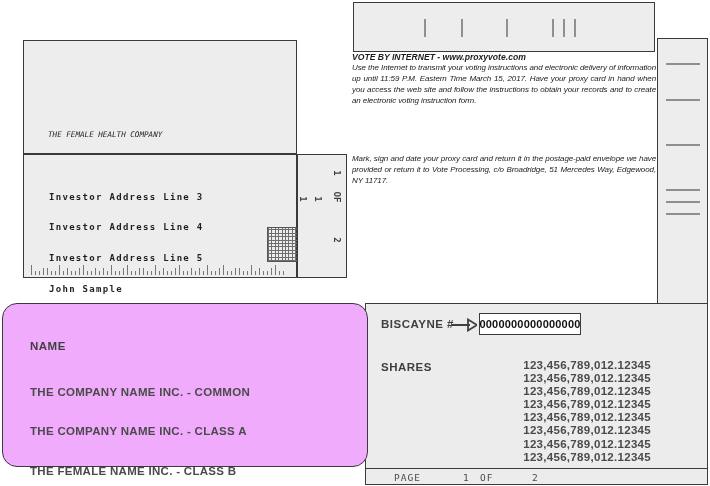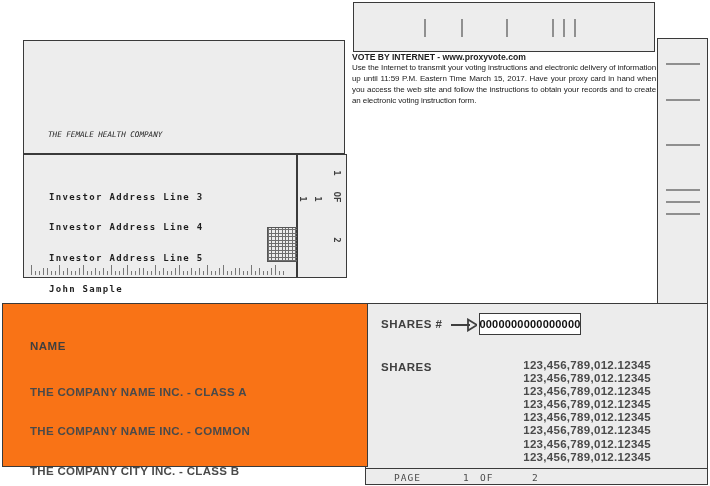--- a/index.html
+++ b/index.html
@@ -1,21 +1,21 @@
 <!DOCTYPE html>
 <html><head>
 <meta charset="utf-8">
 <style>
   html,body{margin:0;padding:0;background:#fff;}
   #page{position:relative;width:710px;height:486px;background:#ffffff;overflow:hidden;
         font-family:"Liberation Sans",sans-serif;}
   .box{position:absolute;box-sizing:border-box;border:1.5px solid #3a3a3a;background:#ededed;}
 
   
-  #env-upper{left:23px;top:40px;width:322px;height:114px;}
+  #env-upper{left:23px;top:40px;width:274px;height:114px;}
   .sender{position:absolute;left:24px;top:70px;font:italic 7.6px "DejaVu Sans Mono",monospace;
           line-height:9.7px;color:#222;white-space:pre;}
   
   #env-lower{left:23px;top:154px;width:274px;height:124px;}
   .recipient{position:absolute;left:25px;top:16px;font:bold 9px "DejaVu Sans Mono",monospace;
              letter-spacing:1.3px;line-height:10.3px;color:#1e1e1e;white-space:pre;}
   #grid{position:absolute;left:243px;top:72px;width:31px;height:33px;border:1px solid #555;
         background-image:
           repeating-linear-gradient(0deg,#6e6e6e 0,#6e6e6e 1px,transparent 1px,transparent 3.4px),
           repeating-linear-gradient(90deg,#6e6e6e 0,#6e6e6e 1px,transparent 1px,transparent 3.4px);}
@@ -31,37 +31,37 @@
   
   #tickbox{left:353px;top:2px;width:302px;height:50px;}
   #tickbox i{position:absolute;top:16px;width:2px;height:18px;background:#909090;}
 
   
   #right-strip{left:657px;top:38px;width:51px;height:266px;}
   #right-strip i{position:absolute;left:8px;width:34px;height:2px;background:#8f8f8f;}
 
   
   #instructions{position:absolute;left:352px;top:52px;width:304px;color:#1c1c1c;}
-  .vote-sec{position:absolute;left:0;width:304px;}
+  .vote-sec{position:absolute;left:0;width:304px;font-style:italic;}
   .vote-head{font-weight:bold;font-size:8.6px;line-height:11px;}
   .vote-body{font-size:8px;letter-spacing:-0.1px;line-height:10.9px;text-align:justify;color:#222;}
 
   
   #acct-right{left:365px;top:303px;width:343px;height:182px;background:#ececec;z-index:1;}
   .lbl{position:absolute;font-weight:bold;font-size:11.5px;letter-spacing:.5px;color:#3f3f3f;}
   #control-box{position:absolute;left:113px;top:9px;width:102px;height:22px;background:#fff;
                border:1.5px solid #3a3a3a;box-sizing:border-box;display:flex;align-items:center;
                justify-content:center;font-weight:bold;font-size:11px;letter-spacing:.2px;color:#111;}
   #shares-list{position:absolute;left:55px;top:55px;width:230px;text-align:right;
                font-weight:bold;font-size:11.5px;letter-spacing:.3px;line-height:13.1px;color:#4a4a4a;}
   #acct-footer-line{position:absolute;left:0;top:164px;width:100%;border-top:1.5px solid #3a3a3a;}
   .pg{position:absolute;top:168px;font:9.5px "DejaVu Sans Mono",monospace;letter-spacing:1px;color:#4a4a4a;}
 
   
-  #acct-left{left:2px;top:303px;width:366px;height:164px;background:#f97316;z-index:2;}
+  #acct-left{left:2px;top:303px;width:366px;height:164px;background:#f0abfc;z-index:2;border-radius:15px;}
   #name-list{position:absolute;left:27px;top:56px;font-weight:bold;font-size:11.5px;
              letter-spacing:.3px;line-height:13.1px;color:#4a4a4a;white-space:pre;}
   #arrow-icon{position:absolute;left:85px;top:14px;}
 </style>
 </head>
 <body>
 
 <div id="page">
 
   <div id="env-upper" class="box">
@@ -178,25 +178,26 @@
   </div>
 
   <div id="instructions">
     <div class="vote-sec" style="top:0">
       <div class="vote-head">VOTE BY INTERNET - www.proxyvote.com</div>
       <div class="vote-body">Use the Internet to transmit your voting instructions and electronic delivery of information up until 11:59 P.M. Eastern Time March 15, 2017. Have your proxy card in hand when you access the web site and follow the instructions to obtain your records and to create an electronic voting instruction form.</div>
     </div>
     <div class="vote-sec" style="top:55px">
     </div>
     <div class="vote-sec" style="top:102px">
+      <div class="vote-body">Mark, sign and date your proxy card and return it in the postage-paid envelope we have provided or return it to Vote Processing, c/o Broadridge, 51 Mercedes Way, Edgewood, NY 11717.</div>
     </div>
   </div>
 
   <div id="acct-right" class="box">
-    <span class="lbl" style="left:15px;top:14px">SHARES #</span>
+    <span class="lbl" style="left:15px;top:14px">BISCAYNE #</span>
     <svg id="arrow-icon" width="26" height="14" viewBox="0 0 26 14">
       <line x1="0" y1="7" x2="19" y2="7" stroke="#3f3f3f" stroke-width="2"></line>
       <polygon points="17,1.5 26,7 17,12.5" fill="none" stroke="#3f3f3f" stroke-width="1.8"></polygon>
     </svg>
     <div id="control-box">0000000000000000</div>
     <span class="lbl" style="left:15px;top:57px">SHARES</span>
     <div id="shares-list">
       <div>123,456,789,012.12345</div>
       <div>123,456,789,012.12345</div>
       <div>123,456,789,012.12345</div>
@@ -209,23 +210,23 @@
     <div id="acct-footer-line"></div>
     <span class="pg" style="left:28px">PAGE</span>
     <span class="pg" style="left:97px">1</span>
     <span class="pg" style="left:114px">OF</span>
     <span class="pg" style="left:166px">2</span>
   </div>
 
   <div id="acct-left" class="box">
     <span class="lbl" style="left:27px;top:36px">NAME</span>
     <div id="name-list">
+      <div>THE COMPANY NAME INC. - COMMON</div>
       <div>THE COMPANY NAME INC. - CLASS A</div>
-      <div>THE COMPANY NAME INC. - COMMON</div>
-      <div>THE COMPANY CITY INC. - CLASS B</div>
+      <div>THE FEMALE NAME INC. - CLASS B</div>
       
       
       
       
       
     </div>
   </div>
 
 </div>
 

